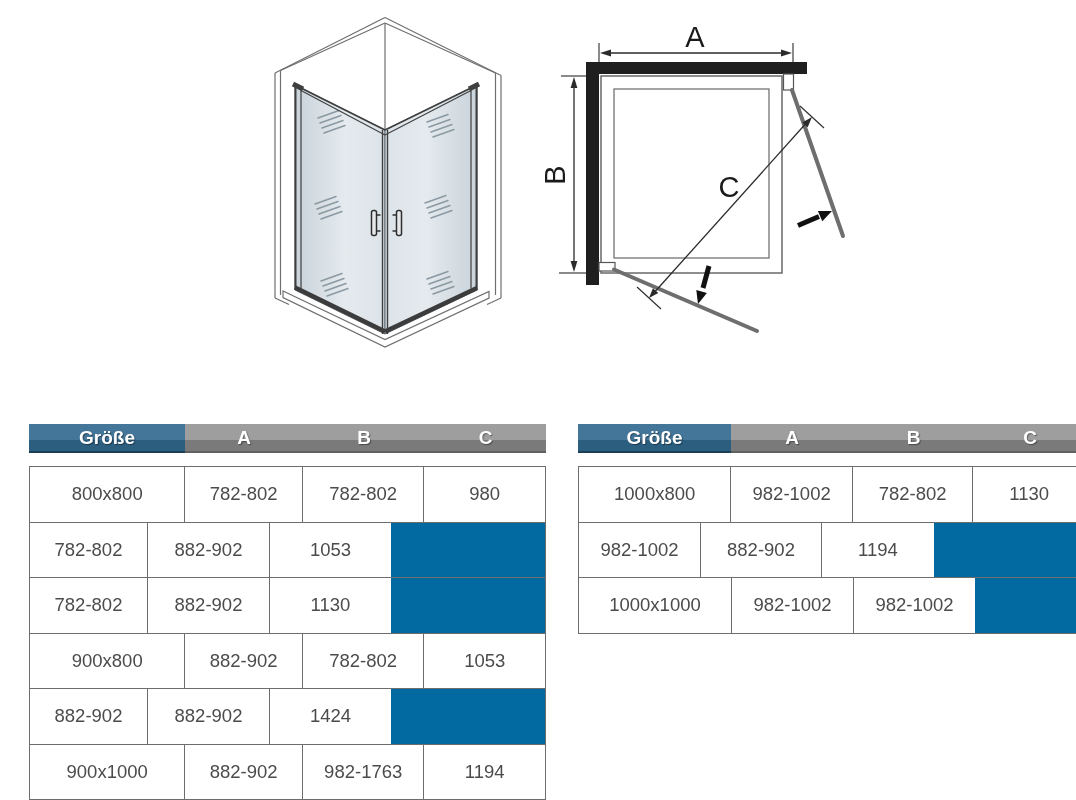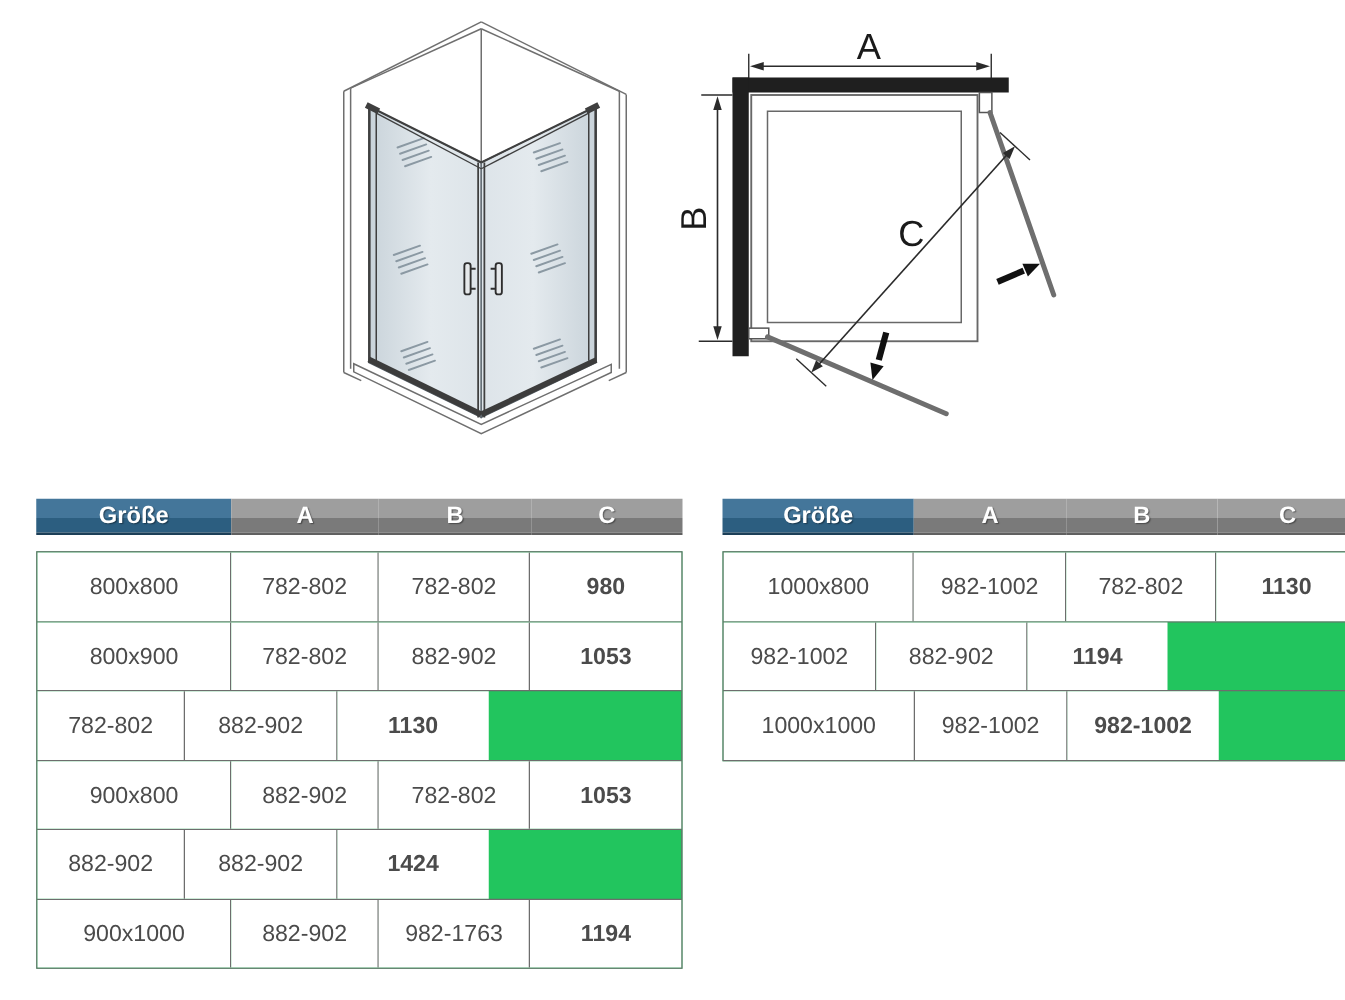--- a/index.html
+++ b/index.html
@@ -2,36 +2,36 @@
 <html><head>
 <meta charset="utf-8">
 <style>
   html,body{margin:0;padding:0;background:#fff;}
   .stage{position:relative;width:1076px;height:800px;background:#fff;overflow:hidden;
          font-family:"Liberation Sans",sans-serif;}
   svg text{font-family:"Liberation Sans",sans-serif;}
   .diagram{position:absolute;top:0;}
   .iso{left:240px;}
   .topview{left:545px;}
-  .spec-table{position:absolute;top:399px;padding-left:21px;}
+  .spec-table{position:absolute;top:424px;padding-left:21px;}
   .t-left{left:8px;width:517px;}
   .t-right{left:557px;width:508px;}
   .thead{display:flex;height:29px;}
   .th{display:flex;align-items:center;justify-content:center;box-sizing:border-box;
       color:#fff;font-weight:bold;font-size:19px;text-shadow:1px 1px 1px rgba(0,0,0,.4);
       background:linear-gradient(180deg,#9e9e9e 0%,#9e9e9e 58%,#7a7a7a 58%,#7a7a7a 100%);
       border-bottom:2px solid #606060;}
   .th.groesse{background:linear-gradient(180deg,#44769a 0%,#44769a 58%,#2c5e80 58%,#2c5e80 100%);
       border-bottom-color:#1c3f58;}
-  .tbody{margin-top:13px;border:1px solid #6d6d6d;background:#22c55e;}
+  .tbody{margin-top:13px;border:1px solid #6d6d6d;background:#0369a1;}
   .tr{display:flex;height:54.5px;border-bottom:1px solid #6d6d6d;}
   .tr:last-child{border-bottom:none;}
   .td{display:flex;align-items:center;justify-content:center;box-sizing:border-box;
       font-size:18.5px;color:#4b4b4b;border-right:1px solid #6d6d6d;background:#fff;}
-  .td:last-child{border-right:none;font-weight:bold;}
+  .td:last-child{border-right:none;}
   
   .t-left .c0{width:156px;} .t-left .c1{width:118px;} .t-left .c2{width:122px;} .t-left .c3{width:121px;}
   
   .t-right .c0{width:153px;} .t-right .c1{width:122px;} .t-right .c2{width:121px;} .t-right .c3{width:112px;}
 </style>
 </head>
 <body>
 
 <div class="stage">
 
@@ -164,21 +164,20 @@
       <div class="th c3">C</div>
     </div>
     <div class="tbody">
       <div class="tr">
         <div class="td c0">800x800</div>
         <div class="td c1">782-802</div>
         <div class="td c2">782-802</div>
         <div class="td c3">980</div>
       </div>
       <div class="tr">
-        <div class="td c0">800x900</div>
         <div class="td c1">782-802</div>
         <div class="td c2">882-902</div>
         <div class="td c3">1053</div>
       </div>
       <div class="tr">
         <div class="td c1">782-802</div>
         <div class="td c2">882-902</div>
         <div class="td c3">1130</div>
       </div>
       <div class="tr">

